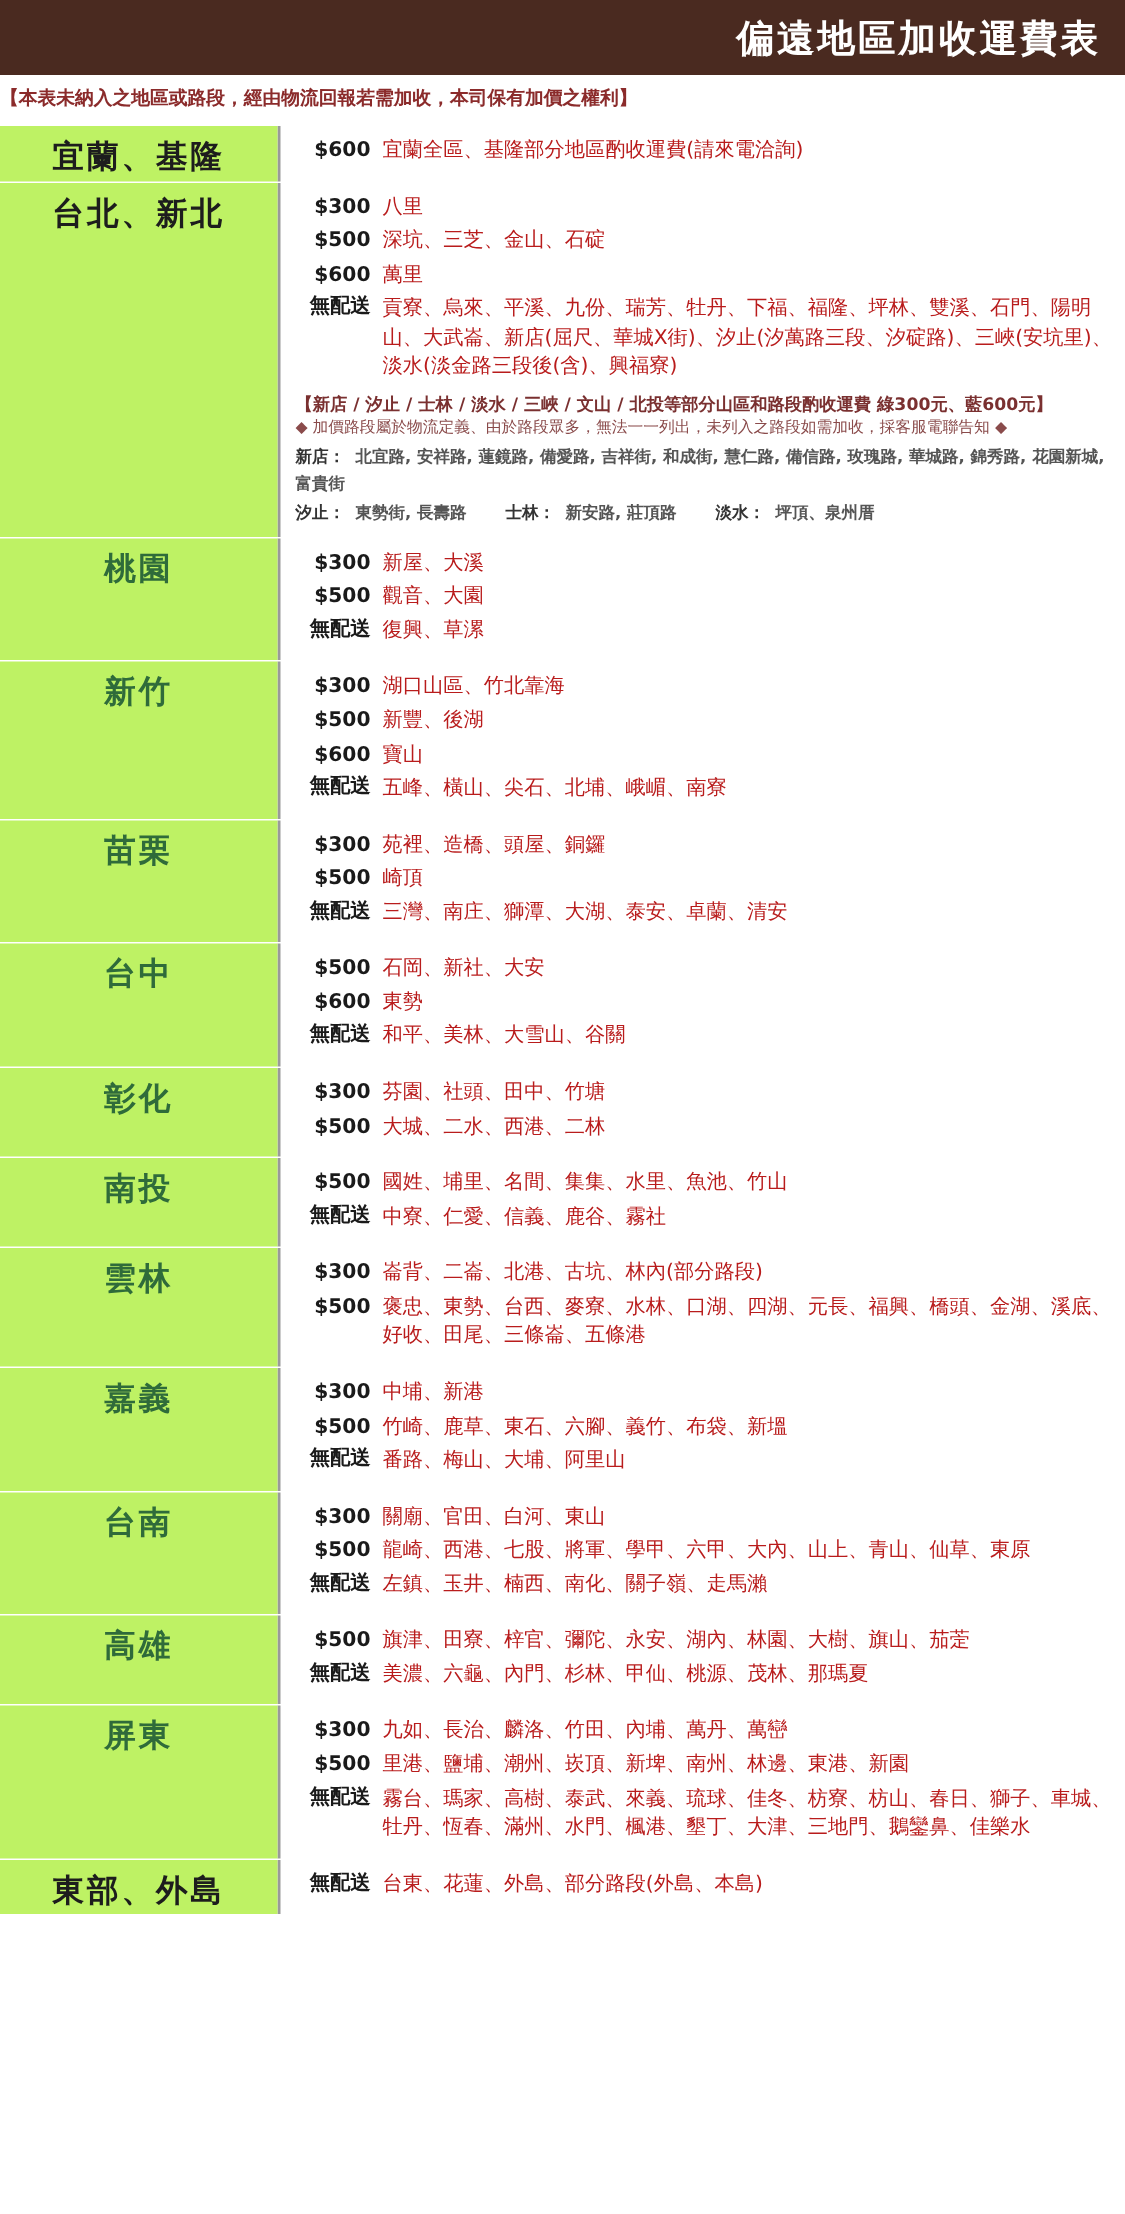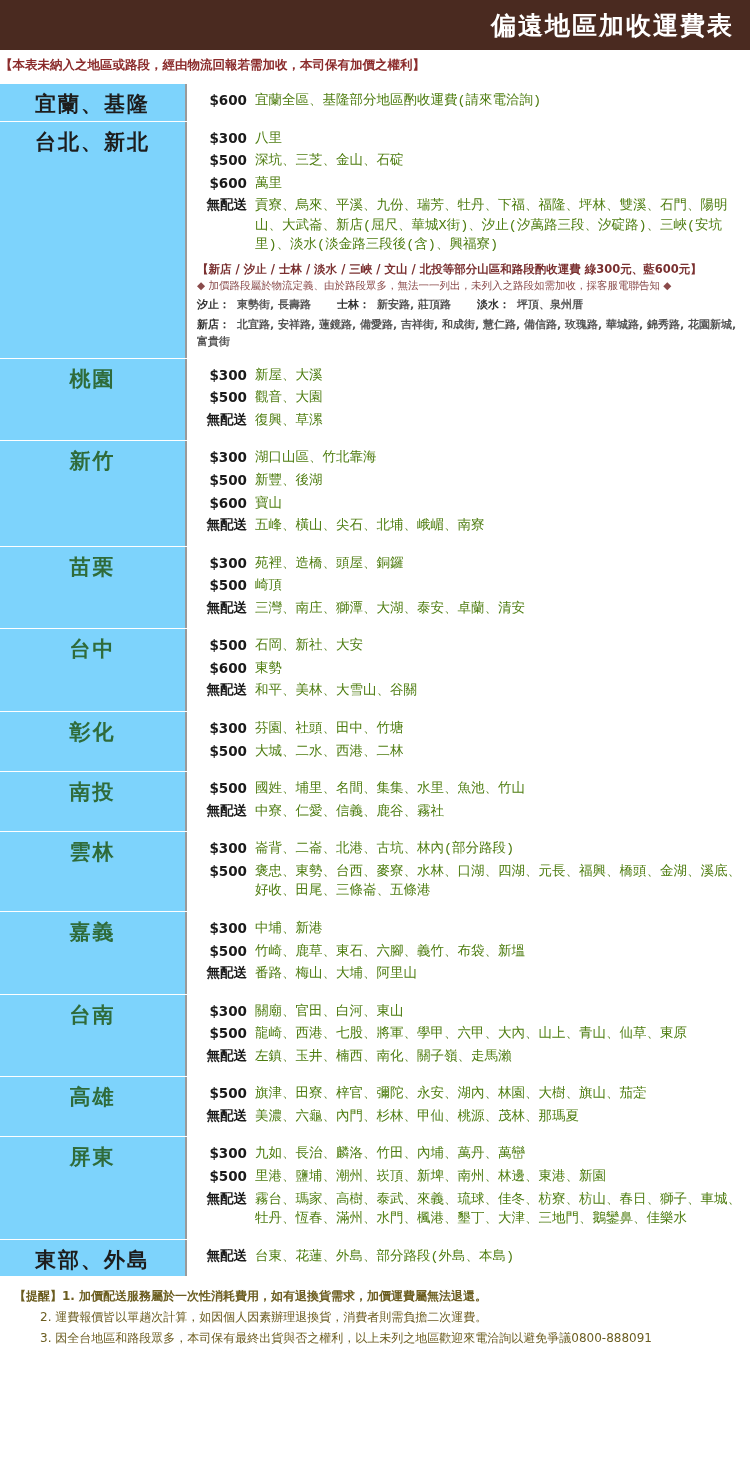--- a/index.html
+++ b/index.html
@@ -36,21 +36,21 @@
 
   
   .row{
     display:flex;
     align-items:stretch;
     border-top:1px solid #ffffff;
   }
   .region{
     width:185px;
     min-width:185px;
-    background:#7dd3fc;
+    background:#bef264;
     position:relative;
     display:flex;
     align-items:flex-start;
     justify-content:center;
     padding-top:9px;
     box-sizing:border-box;
   }
   .region .rname{
     font-size:21px;
     font-weight:bold;
@@ -79,23 +79,22 @@
     text-align:right;
     font-size:13.5px;
     font-weight:bold;
     color:#1a1a1a;
     padding-right:8px;
     box-sizing:border-box;
   }
   .price.nodel{color:#1a1a1a;font-family:Liberation Mono, monospace;}
   .areas{
     font-size:13.5px;
-    color:#4d7c0f;
+    color:#b91c1c;
     flex:1;
-    font-family:Liberation Mono, monospace;
   }
 
   
   .note-box{
     margin-top:6px;
     font-size:11.5px;
     color:#7a3030;
     font-weight:bold;
     line-height:1.5;
   }
@@ -171,22 +170,22 @@
             <div class="price">$600</div>
             <div class="areas">萬里</div>
           </div>
           <div class="line">
             <div class="price nodel">無配送</div>
             <div class="areas">貢寮、烏來、平溪、九份、瑞芳、牡丹、下福、福隆、坪林、雙溪、石門、陽明山、大武崙、新店(屈尺、華城X街)、汐止(汐萬路三段、汐碇路)、三峽(安坑里)、淡水(淡金路三段後(含)、興福寮)</div>
           </div>
           <div class="note-box">
             <div>【新店 / 汐止 / 士林 / 淡水 / 三峽 / 文山 / 北投等部分山區和路段酌收運費 綠300元、藍600元】</div>
             <span class="sub">◆ 加價路段屬於物流定義、由於路段眾多，無法一一列出，未列入之路段如需加收，採客服電聯告知 ◆</span>
+            <div class="detail"><span class="dkey">新店：</span><span>北宜路, 安祥路, 蓮鏡路, 備愛路, 吉祥街, 和成街, 慧仁路, 備信路, 玫瑰路, 華城路, 錦秀路, 花園新城, 富貴街</span></div>
             <div class="detail"><span class="dkey">汐止：</span><span>東勢街, 長壽路</span><span class="spacer"></span><span class="dkey">士林：</span><span>新安路, 莊頂路</span><span class="spacer"></span><span class="dkey">淡水：</span><span>坪頂、泉州厝</span></div>
-            <div class="detail"><span class="dkey">新店：</span><span>北宜路, 安祥路, 蓮鏡路, 備愛路, 吉祥街, 和成街, 慧仁路, 備信路, 玫瑰路, 華城路, 錦秀路, 花園新城, 富貴街</span></div>
           </div>
         </div>
       </div>
       <div class="row">
         <div class="region green">
           <div class="rname">桃園</div>
         </div>
         <div class="content">
           <div class="line">
             <div class="price">$300</div>
@@ -386,19 +385,14 @@
         </div>
         <div class="content">
           <div class="line">
             <div class="price nodel">無配送</div>
             <div class="areas">台東、花蓮、外島、部分路段(外島、本島)</div>
           </div>
         </div>
       </div>
     </div>
 
-  <div class="footer">
-    <span class="fline f1 tip">【提醒】1. 加價配送服務屬於一次性消耗費用，如有退換貨需求，加價運費屬無法退還。</span>
-    <span class="fline f1 indent">2. 運費報價皆以單趟次計算，如因個人因素辦理退換貨，消費者則需負擔二次運費。</span>
-    <span class="fline f1 indent">3. 因全台地區和路段眾多，本司保有最終出貨與否之權利，以上未列之地區歡迎來電洽詢以避免爭議0800-888091</span>
-  </div>
 
 </div>
 
 </body></html>

